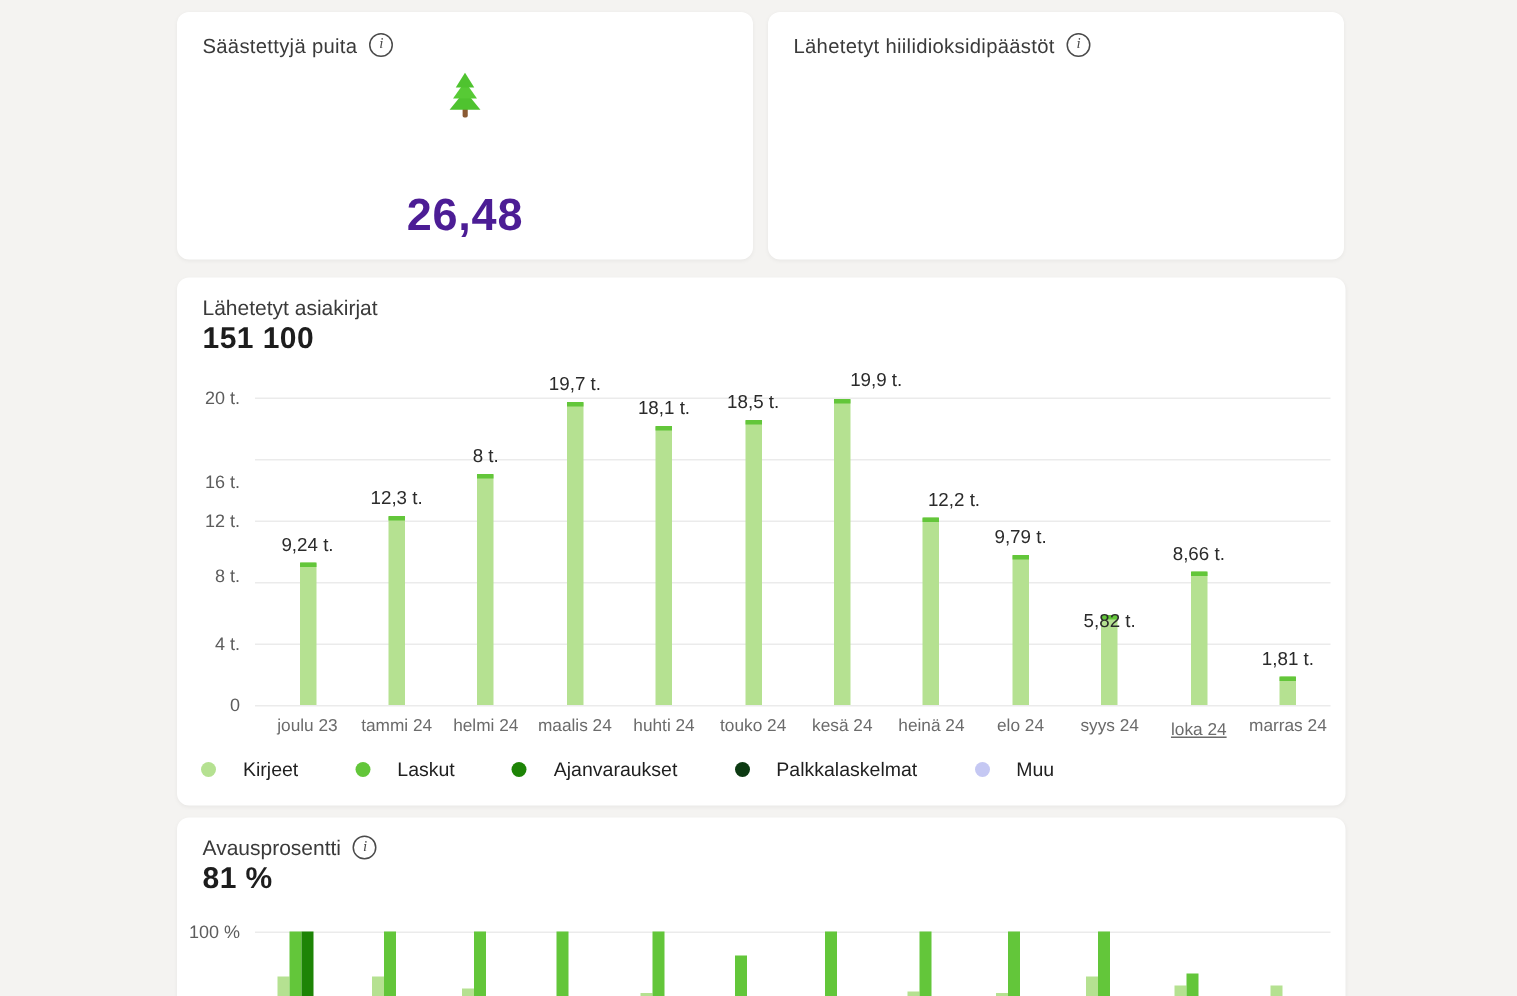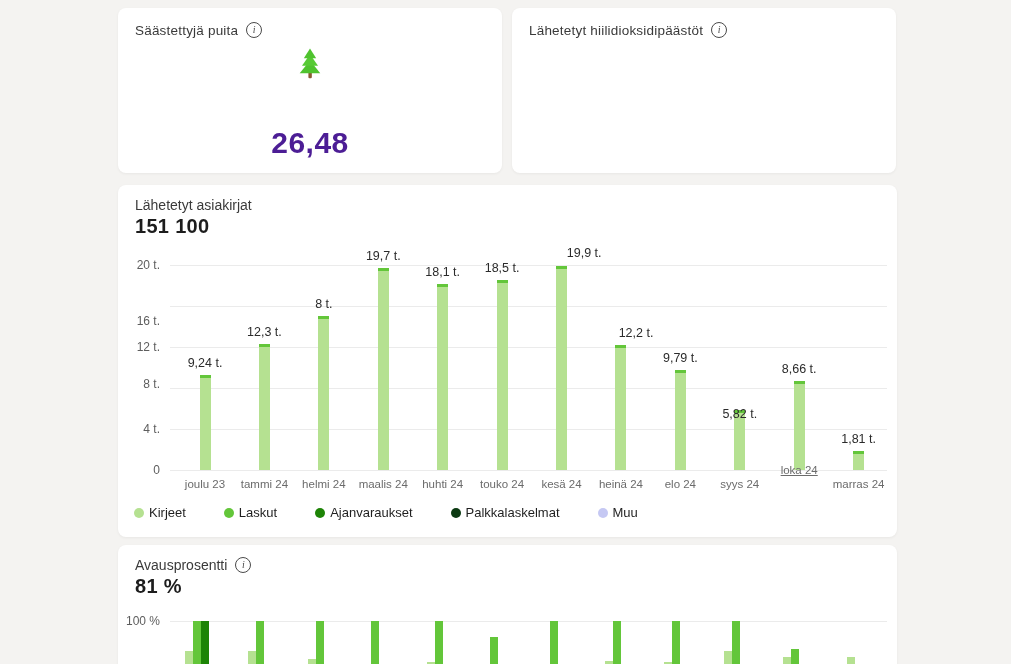--- a/index.html
+++ b/index.html
@@ -59,21 +59,21 @@
   }
   .bar { position:absolute; border-radius:1px 1px 0 0; }
   .val-label {
     position:absolute; width:80px; text-align:center;
     font-size:12.5px; color:#2b2b2b;
   }
   .legend {
     position:absolute; left:16px; top:320px;
     display:flex; align-items:center; gap:38px;
   }
-  .legend-item { display:flex; align-items:center; gap:5px; }
+  .legend-item { display:flex; align-items:center; gap:18px; }
   .dot { width:10px; height:10px; border-radius:50%; }
   .legend-label { font-size:13px; color:#1f1f1f; }
 </style>
 </head>
 <body>
 
 <div class="card" id="card-trees">
   <div class="card-head">
     <span class="card-title">Säästettyjä puita</span>
     <span class="info-btn">i</span>
@@ -163,21 +163,21 @@
       <div class="xtick" style="left: 527.36px; top: 293px;">elo 24</div>
       <div class="bar" style="left: 616.28px; top: 225.345px; width: 11px; height: 59.655px; background: rgb(181, 225, 145);">
         <div style="position: absolute; left: 0px; top: 0px; width: 100%; height: 3px; background: rgb(99, 198, 58);"></div>
       </div>
       <div class="val-label" style="left: 581.78px; top: 222px;">5,82 t.</div>
       <div class="xtick" style="left: 586.78px; top: 293px;">syys 24</div>
       <div class="bar" style="left: 675.7px; top: 196.235px; width: 11px; height: 88.765px; background: rgb(181, 225, 145);">
         <div style="position: absolute; left: 0px; top: 0px; width: 100%; height: 3px; background: rgb(99, 198, 58);"></div>
       </div>
       <div class="val-label" style="left: 641.2px; top: 177.235px;">8,66 t.</div>
-      <div class="xtick" style="left: 646.2px; top: 279px; text-decoration: underline;">loka 24</div>
+      <div class="xtick" style="left: 646.2px; top: 296px; text-decoration: underline;">loka 24</div>
       <div class="bar" style="left: 735.12px; top: 266.447px; width: 11px; height: 18.5525px; background: rgb(181, 225, 145);">
         <div style="position: absolute; left: 0px; top: 0px; width: 100%; height: 3px; background: rgb(99, 198, 58);"></div>
       </div>
       <div class="val-label" style="left: 700.62px; top: 247.447px;">1,81 t.</div>
       <div class="xtick" style="left: 705.62px; top: 293px;">marras 24</div>
     </div>
   <div class="legend" id="docs-legend">
       <div class="legend-item">
         <div class="dot" style="background: rgb(181, 225, 145);"></div>
         <div class="legend-label">Kirjeet</div>

